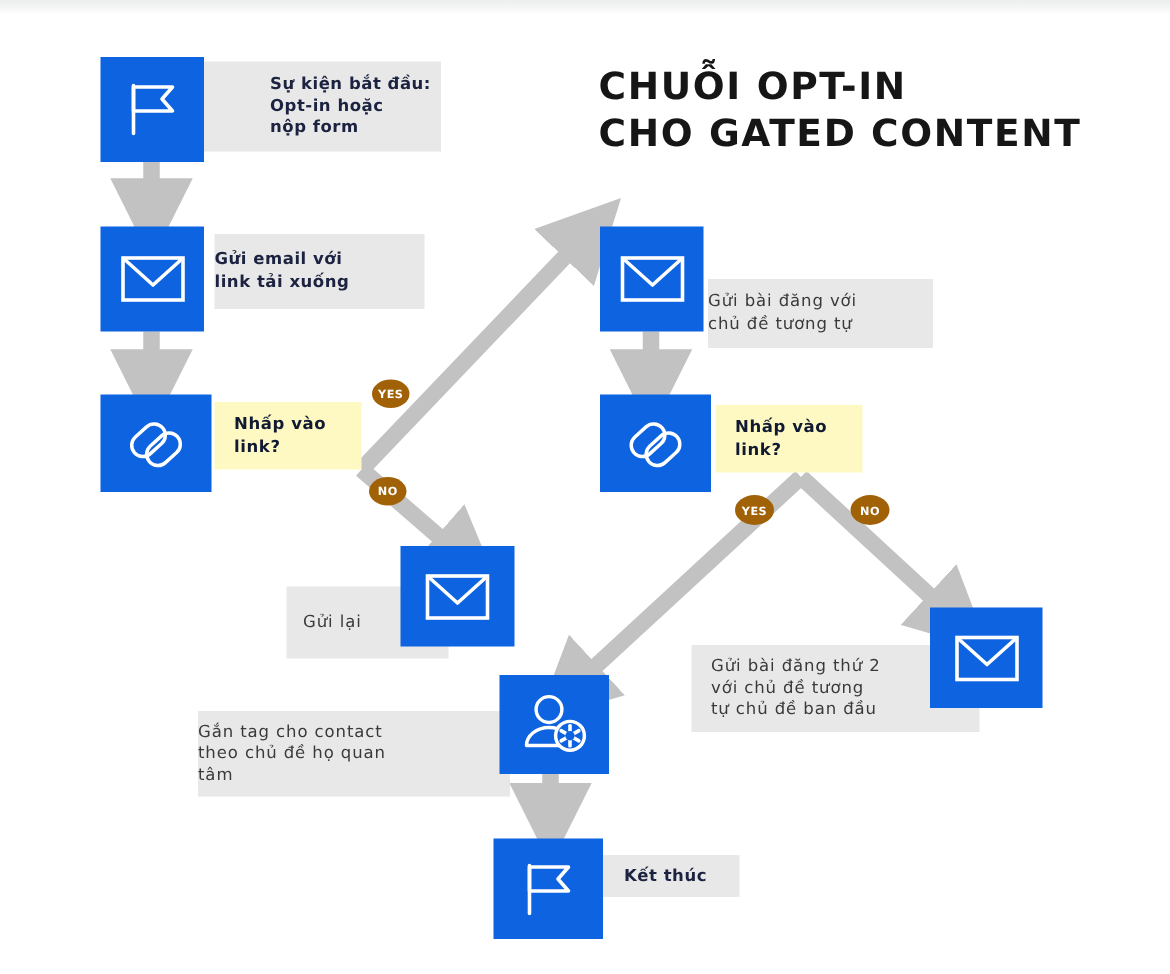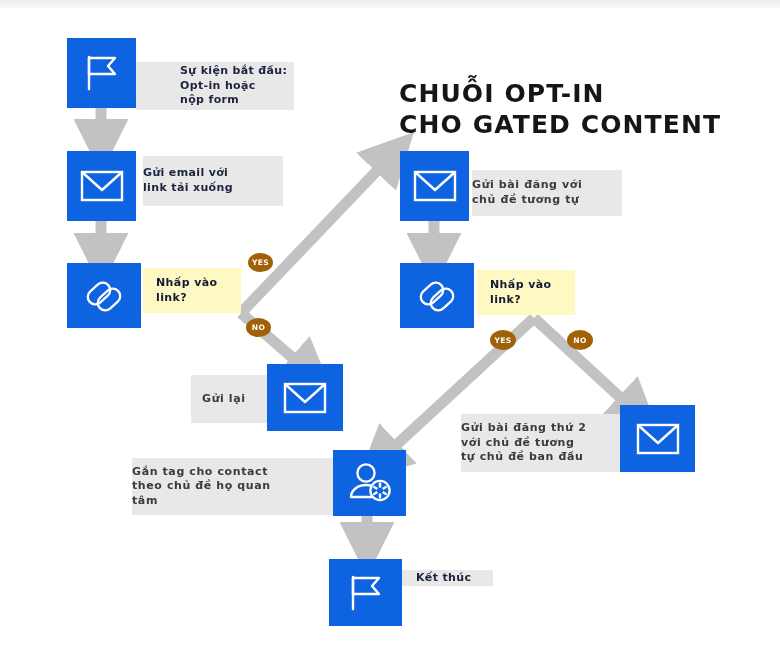--- a/index.html
+++ b/index.html
@@ -47,21 +47,21 @@
     font-family:"DejaVu Sans","Liberation Sans",sans-serif;
     font-size:11px;
     font-weight:bold;
     line-height:1.32;
     letter-spacing:0.35px;
     display:flex;
     align-items:center;
     box-sizing:border-box;
     white-space:pre-line;
   }
-  .label.plain{font-weight:bold;color:#3a3a3a;letter-spacing:0.6px;}
+  .label.plain{font-weight:normal;color:#3a3a3a;letter-spacing:0.6px;margin-top:16px;}
   .label.decision{background:#fef9c3;color:#101a33;font-weight:bold;letter-spacing:0.4px;}
   .label.pad-l{padding-left:17px;}
   .label.pad-l-sm{}
 
   
   .badge{
     position:absolute;
     background:#a16207;
     border-radius:50%;
     color:#ffffff;
@@ -90,24 +90,24 @@
       <line x1="101" y1="221" x2="101" y2="256"></line>
       <line x1="434" y1="221" x2="434" y2="256"></line>
       <line x1="241" y1="313" x2="392" y2="155"></line>
       <line x1="241" y1="313" x2="309" y2="372"></line>
       <line x1="534" y1="318" x2="381" y2="459"></line>
       <line x1="534" y1="318" x2="636" y2="412"></line>
     </g>
     <path d="M367,516 L367,545" stroke="#c2c2c2" fill="none" stroke-width="11" marker-end="url(#ah)"></path>
   </svg>
 
-  <div class="title" style="left:399px;top:42px;margin-top:36px;">CHUỖI OPT-IN
+  <div class="title" style="left:399px;top:42px;">CHUỖI OPT-IN
 CHO GATED CONTENT</div>
 
-  <div class="label pad-l" style="left:136px;top:62px;width:158px;height:48px;padding-left:44px;">Sự kiện bắt đầu:
+  <div class="label pad-l" style="left:136px;top:41px;width:158px;height:60px;padding-left:44px;">Sự kiện bắt đầu:
 Opt-in hoặc
 nộp form</div>
   <div class="icon-box" style="left:67px;top:38px;width:69px;height:70px;">
     <span>
       <svg width="40" height="38" viewBox="0 0 40 38">
         <path d="M7,3 L7,35" stroke="#fff" stroke-width="2.4" fill="none" stroke-linecap="round"></path>
         <path d="M7,4 L33,4 L26,12 L33,20 L7,20 Z" stroke="#fff" stroke-width="2.4" fill="none" stroke-linejoin="round"></path>
       </svg>
     </span>
   </div>
@@ -163,21 +163,21 @@
   <div class="label plain" style="left:191px;top:375px;width:108px;height:48px;padding-left:11px;">Gửi lại</div>
   <div class="icon-box" style="left:267px;top:364px;width:76px;height:67px;">
     <span>
       <svg width="44" height="34" viewBox="0 0 44 34">
         <rect x="2" y="3" width="40" height="28" stroke="#fff" stroke-width="2.4" fill="none"></rect>
         <path d="M2,3 L22,21 L42,3" stroke="#fff" stroke-width="2.4" fill="none" stroke-linejoin="round"></path>
       </svg>
     </span>
   </div>
 
-  <div class="label plain" style="left:461px;top:414px;width:192px;height:58px;">Gửi bài đăng thứ 2
+  <div class="label plain" style="left:461px;top:414px;width:192px;height:58px;padding-left:13px;">Gửi bài đăng thứ 2
 với chủ đề tương
 tự chủ đề ban đầu</div>
   <div class="icon-box" style="left:620px;top:405px;width:75px;height:67px;">
     <span>
       <svg width="44" height="34" viewBox="0 0 44 34">
         <rect x="2" y="3" width="40" height="28" stroke="#fff" stroke-width="2.4" fill="none"></rect>
         <path d="M2,3 L22,21 L42,3" stroke="#fff" stroke-width="2.4" fill="none" stroke-linejoin="round"></path>
       </svg>
     </span>
   </div>
@@ -195,21 +195,21 @@
           <circle cx="33" cy="28.5" r="2.5"></circle>
           <rect x="31.8" y="20.6" width="2.4" height="15.8" rx="1"></rect>
           <rect x="31.8" y="20.6" width="2.4" height="15.8" rx="1" transform="rotate(60 33 28.5)"></rect>
           <rect x="31.8" y="20.6" width="2.4" height="15.8" rx="1" transform="rotate(120 33 28.5)"></rect>
         </g>
         <circle cx="33" cy="28.5" r="3.1" fill="#0d63e0"></circle>
       </svg>
     </span>
   </div>
 
-  <div class="label" style="left:402px;top:570px;width:91px;height:16px;padding-left:14px;">Kết thúc</div>
+  <div class="label" style="left:402px;top:570px;width:91px;height:28px;padding-left:14px;">Kết thúc</div>
   <div class="icon-box" style="left:329px;top:559px;width:73px;height:67px;">
     <span>
       <svg width="40" height="38" viewBox="0 0 40 38">
         <path d="M7,3 L7,35" stroke="#fff" stroke-width="2.4" fill="none" stroke-linecap="round"></path>
         <path d="M7,4 L33,4 L26,12 L33,20 L7,20 Z" stroke="#fff" stroke-width="2.4" fill="none" stroke-linejoin="round"></path>
       </svg>
     </span>
   </div>
 
   <div class="badge" style="left:248px;top:253px;width:25px;height:19px;">YES</div>

